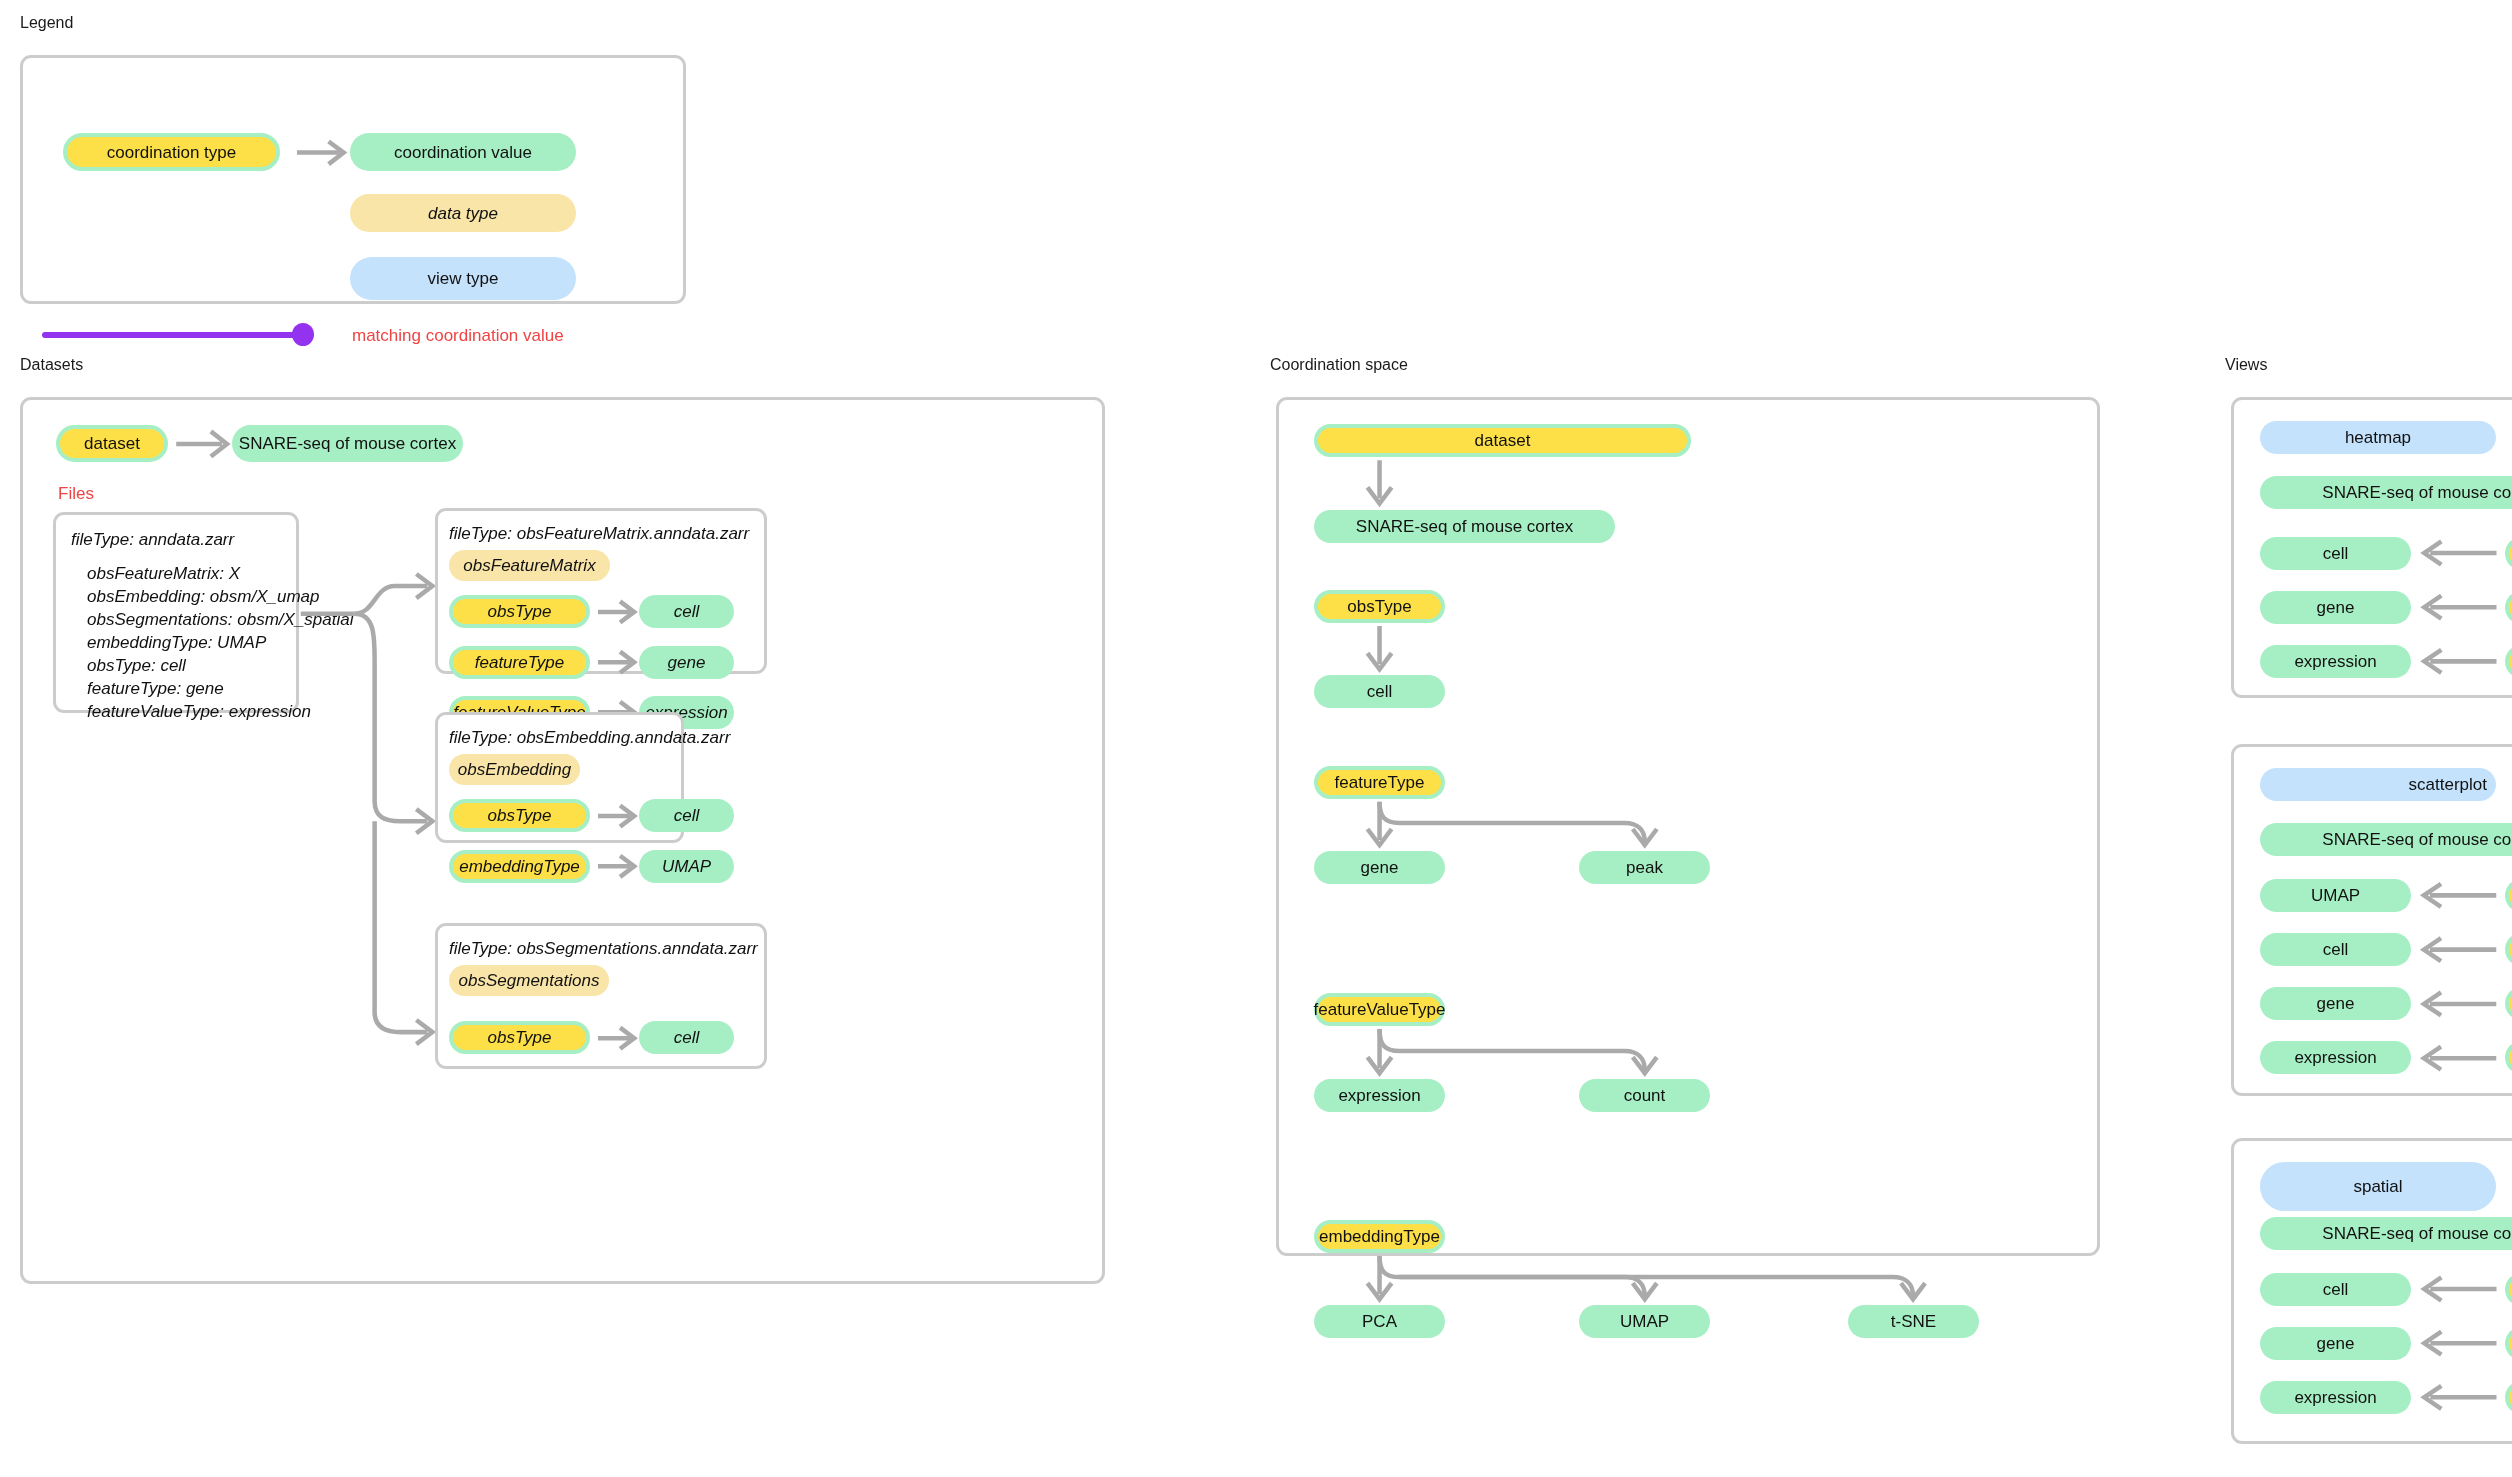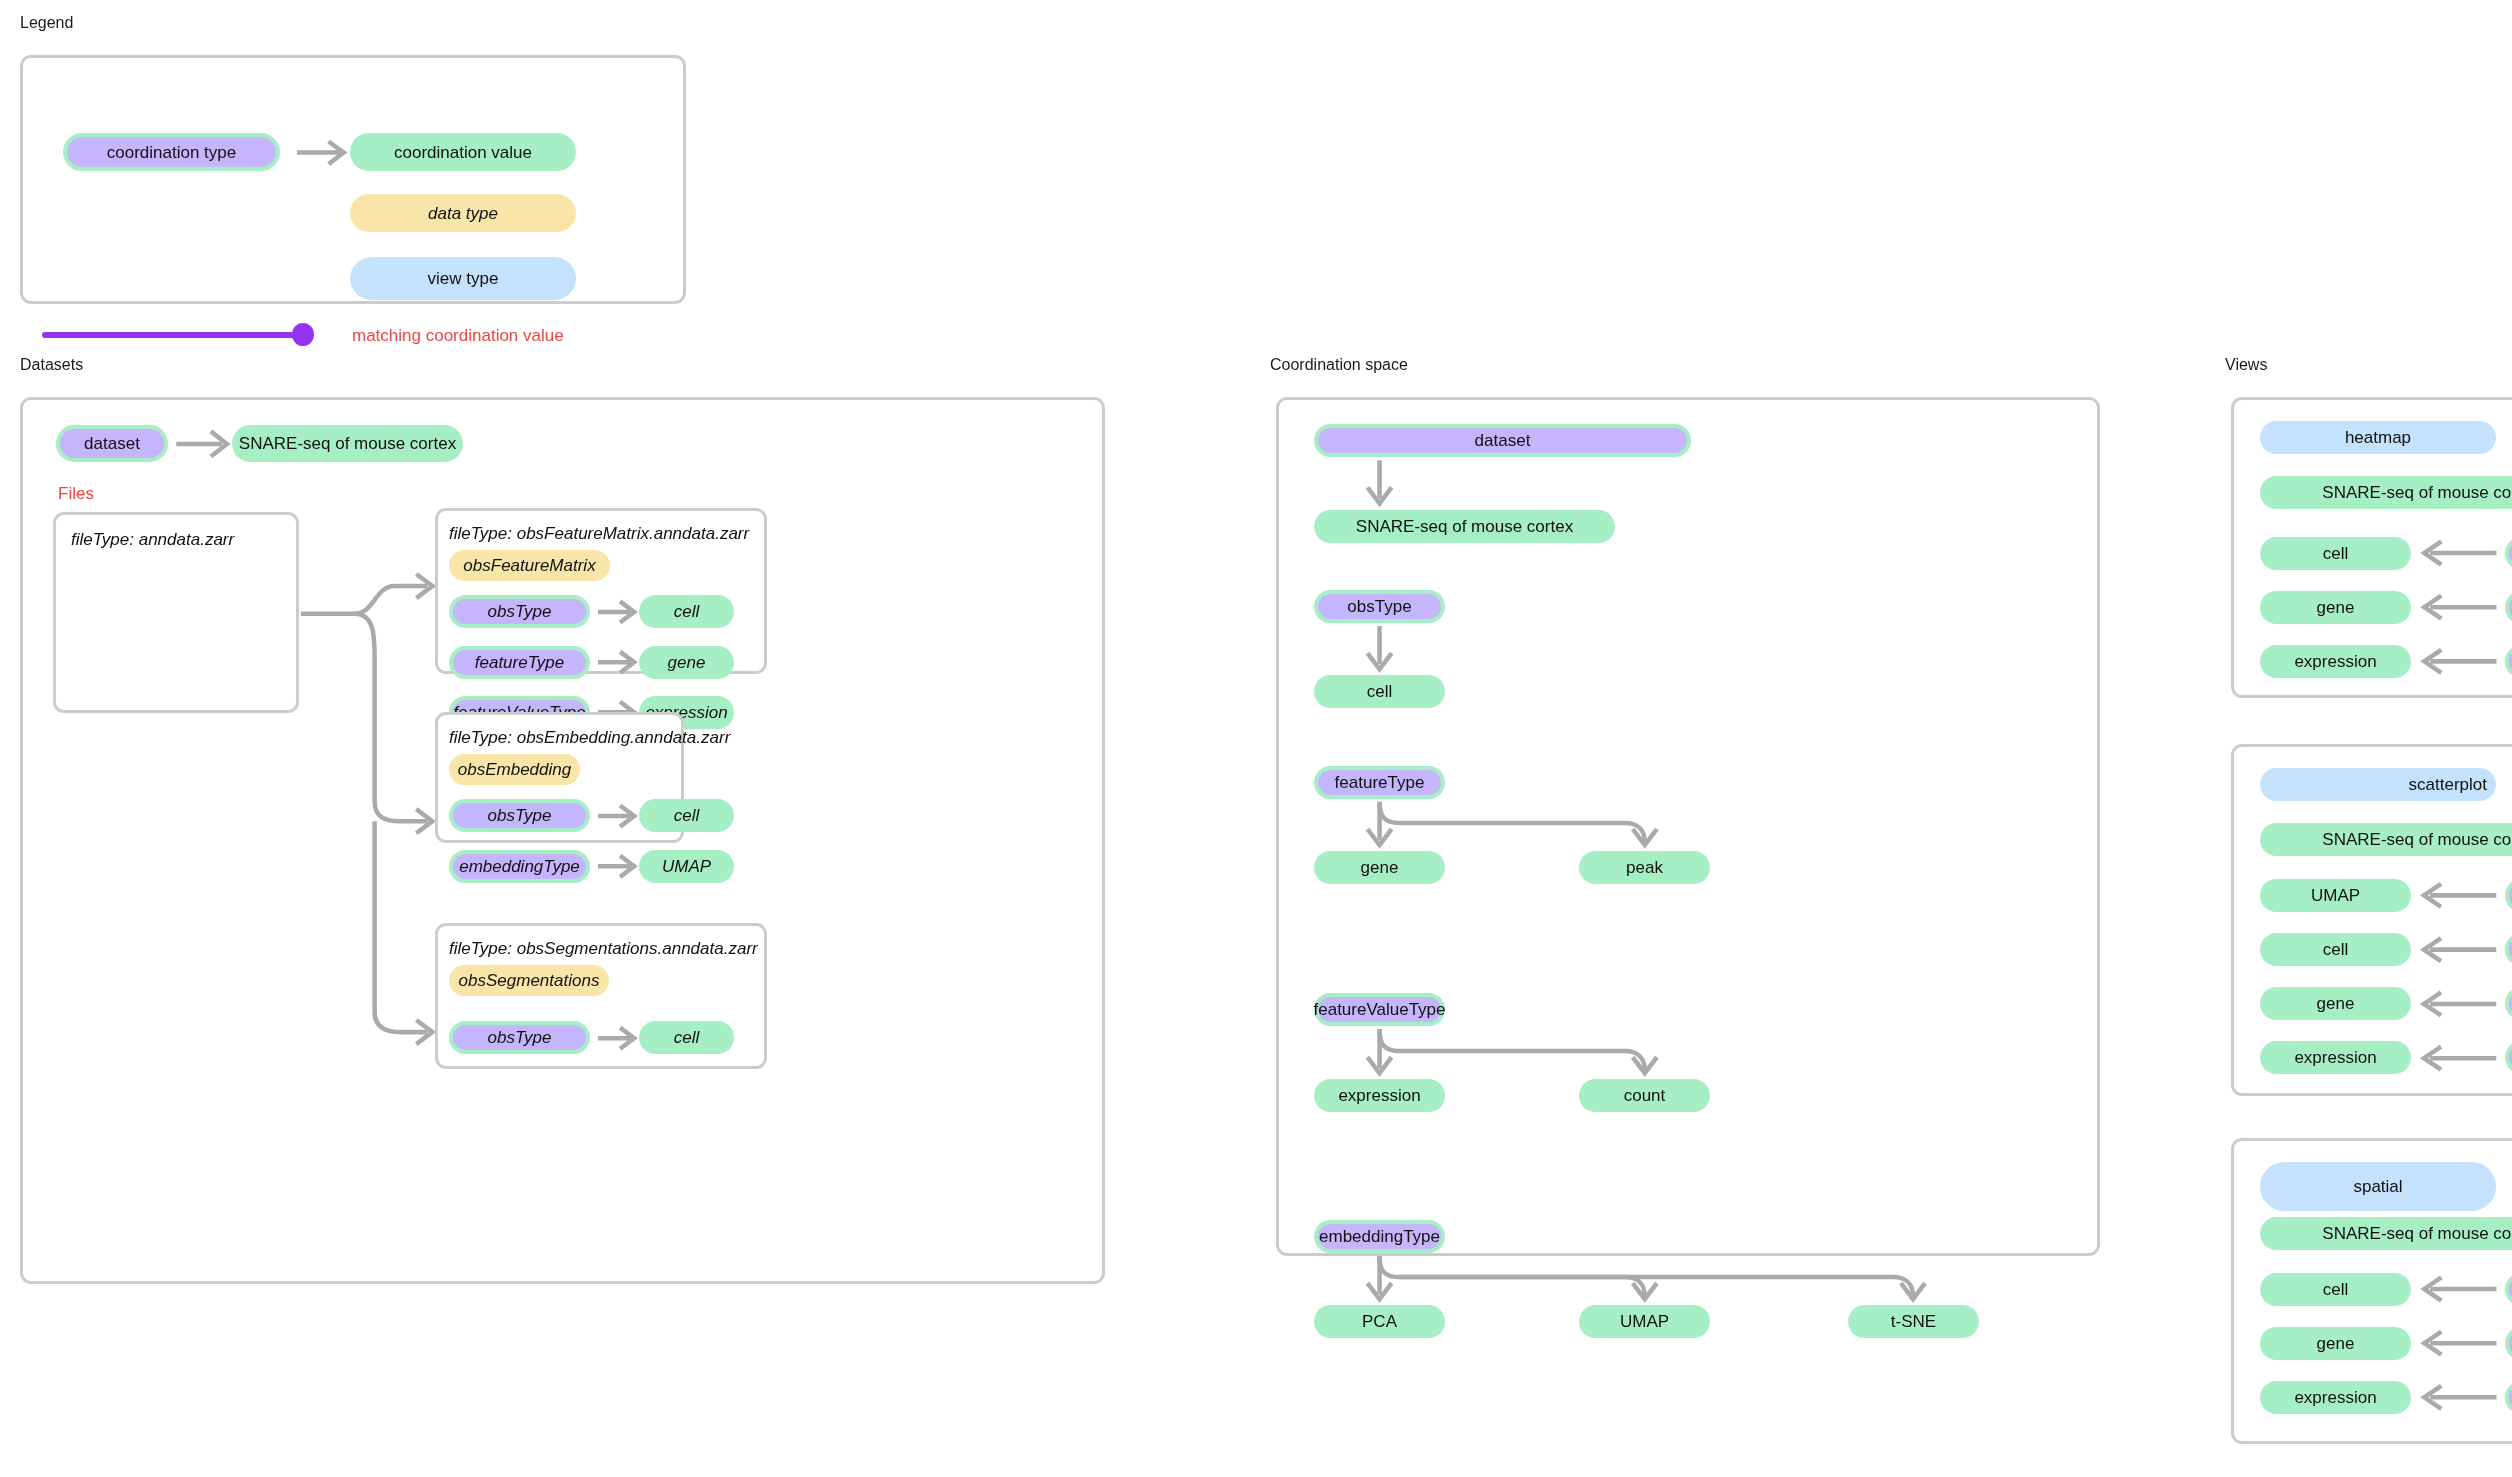--- a/index.html
+++ b/index.html
@@ -56,21 +56,21 @@
     font-size:17px;
     line-height:1;
     white-space:nowrap;
     padding:0 9px;
     color:#111;
   }
   .pill-value{            
     background:var(--green-fill);
   }
   .pill-type{             
-    background:#c4b5fd;
+    background:#fde047;
     border:4.5px solid var(--green-border);
   }
   .pill-data{             
     background:var(--yellow);
   }
   .pill-view{             
     background:var(--blue);
   }
 
   
@@ -150,20 +150,29 @@
 
   <svg class="arrows" width="1085" height="887" viewBox="0 0 2160 1765">
     <path class="arr" d="M 305 87 L 396 87"></path>
     <path class="arrhead" d="M 374 62 L 406 87 L 374 112"></path>
   </svg>
 
   <div class="abs txt" style="left:35px;top:85px;">Files</div>
 
   <div class="abs subpanel" style="left:30px;top:112px;width:246px;height:201px;">
     <div class="abs file-line" style="left:15px;top:13px;">fileType: anndata.zarr</div>
+    <div class="abs" style="left:31px;top:47px;">
+      <div class="file-line">obsFeatureMatrix: X</div>
+      <div class="file-line">obsEmbedding: obsm/X_umap</div>
+      <div class="file-line">obsSegmentations: obsm/X_spatial</div>
+      <div class="file-line">embeddingType: UMAP</div>
+      <div class="file-line">obsType: cell</div>
+      <div class="file-line">featureType: gene</div>
+      <div class="file-line">featureValueType: expression</div>
+    </div>
   </div>
 
   <svg class="arrows" width="1085" height="887" viewBox="0 0 2160 1765">
 
     <path class="arr" d="M 553 425 L 660 425"></path>
 
     <path class="arr" d="M 660 425 C 700 425 700 370 740 370 L 805 370"></path>
     <path class="arrhead" d="M 783 346 L 815 370 L 783 394"></path>
 
     <path class="arr" d="M 660 425 C 700 425 700 470 700 520 L 700 798 C 700 830 720 838 750 838 L 805 838"></path>

